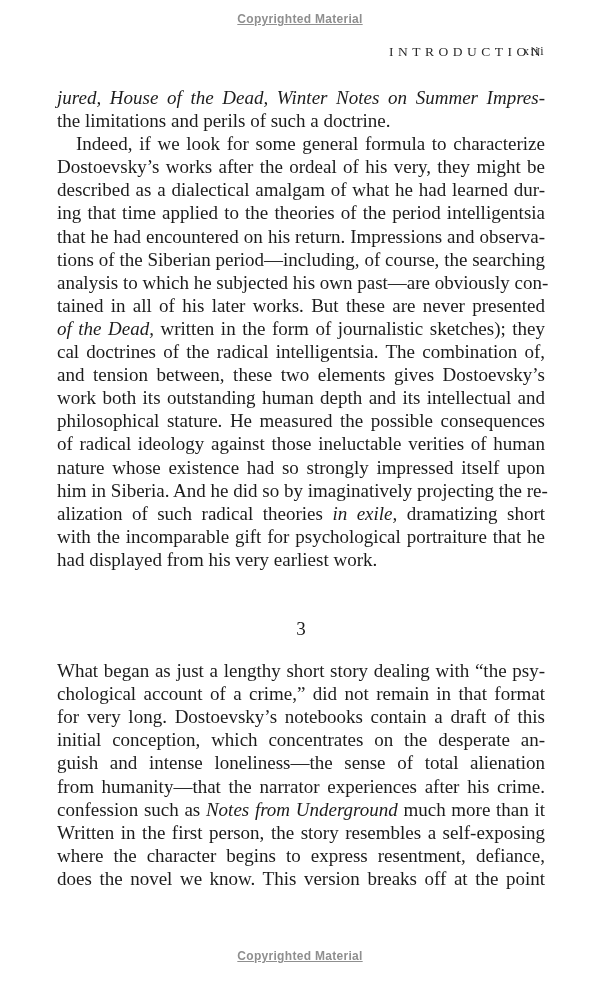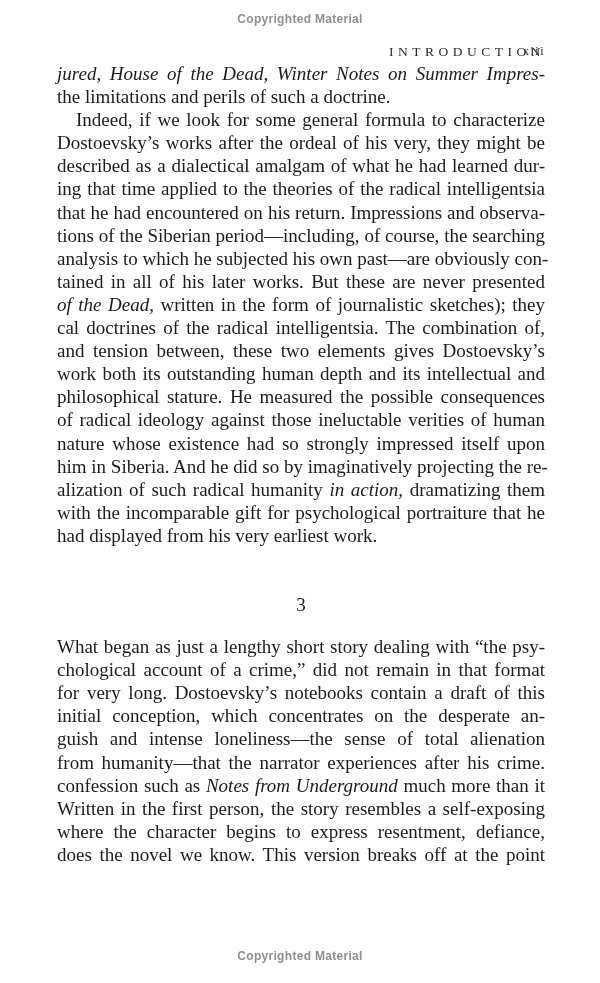--- a/index.html
+++ b/index.html
@@ -19,20 +19,21 @@
   .notice {
     position: absolute;
     left: 0;
     width: 600px;
     text-align: center;
     font-family: "Liberation Sans", "DejaVu Sans", sans-serif;
     font-weight: bold;
     font-size: 12px;
     letter-spacing: 0.3px;
     color: #8f8f8f;
+    text-decoration: underline;
   }
   .notice-top { top: 12px; }
   .notice-bottom { top: 949px; }
   .running-head {
     position: absolute;
     top: 44px;
     left: 57px;
     width: 488px;
     height: 20px;
   }
@@ -46,21 +47,21 @@
   .page-number {
     position: absolute;
     right: 0;
     top: 0;
     font-size: 12px;
     letter-spacing: 1.5px;
     color: #2a2a2a;
   }
   .body-text {
     position: absolute;
-    top: 62px;
+    top: 86px;
     left: 57px;
     width: 488px;
     font-size: 19px;
     line-height: 23.1px;
     color: #1c1c1c;
   }
   .para { margin: 0; }
   .line {
     white-space: nowrap;
     height: 23.1px;
@@ -93,34 +94,34 @@
 
   <div class="body-text">
       <div class="para">
         <div class="line"><span class="it">jured, House of the Dead, Winter Notes on Summer Impres-</span></div>
         <div class="line no-j"><span>the limitations and perils of such a doctrine.</span></div>
       </div>
       <div class="para">
         <div class="line indent"><span>Indeed, if we look for some general formula to characterize</span></div>
         <div class="line"><span>Dostoevsky’s works after the ordeal of his very, they might be</span></div>
         <div class="line"><span>described as a dialectical amalgam of what he had learned dur-</span></div>
-        <div class="line"><span>ing that time applied to the theories of the radical intelligentsia</span></div>
+        <div class="line"><span>ing that time applied to the theories of the period intelligentsia</span></div>
         <div class="line"><span>that he had encountered on his return. Impressions and observa-</span></div>
         <div class="line"><span>tions of the Siberian period—including, of course, the searching</span></div>
         <div class="line"><span>analysis to which he subjected his own past—are obviously con-</span></div>
         <div class="line"><span>tained in all of his later works. But these are never presented</span></div>
         <div class="line"><span class="it">of the Dead,</span><span> written in the form of journalistic sketches); they</span></div>
         <div class="line"><span>cal doctrines of the radical intelligentsia. The combination of,</span></div>
         <div class="line"><span>and tension between, these two elements gives Dostoevsky’s</span></div>
         <div class="line"><span>work both its outstanding human depth and its intellectual and</span></div>
         <div class="line"><span>philosophical stature. He measured the possible consequences</span></div>
         <div class="line"><span>of radical ideology against those ineluctable verities of human</span></div>
         <div class="line"><span>nature whose existence had so strongly impressed itself upon</span></div>
         <div class="line"><span>him in Siberia. And he did so by imaginatively projecting the re-</span></div>
-        <div class="line"><span>alization of such radical humanity </span><span class="it">in action,</span><span> dramatizing them</span></div>
+        <div class="line"><span>alization of such radical theories </span><span class="it">in exile,</span><span> dramatizing short</span></div>
         <div class="line"><span>with the incomparable gift for psychological portraiture that he</span></div>
         <div class="line no-j"><span>had displayed from his very earliest work.</span></div>
       </div>
       <div class="section-number">3</div>
       <div class="para">
         <div class="line"><span>What began as just a lengthy short story dealing with “the psy-</span></div>
         <div class="line"><span>chological account of a crime,” did not remain in that format</span></div>
         <div class="line"><span>for very long. Dostoevsky’s notebooks contain a draft of this</span></div>
         <div class="line"><span>initial conception, which concentrates on the desperate an-</span></div>
         <div class="line"><span>guish and intense loneliness—the sense of total alienation</span></div>

